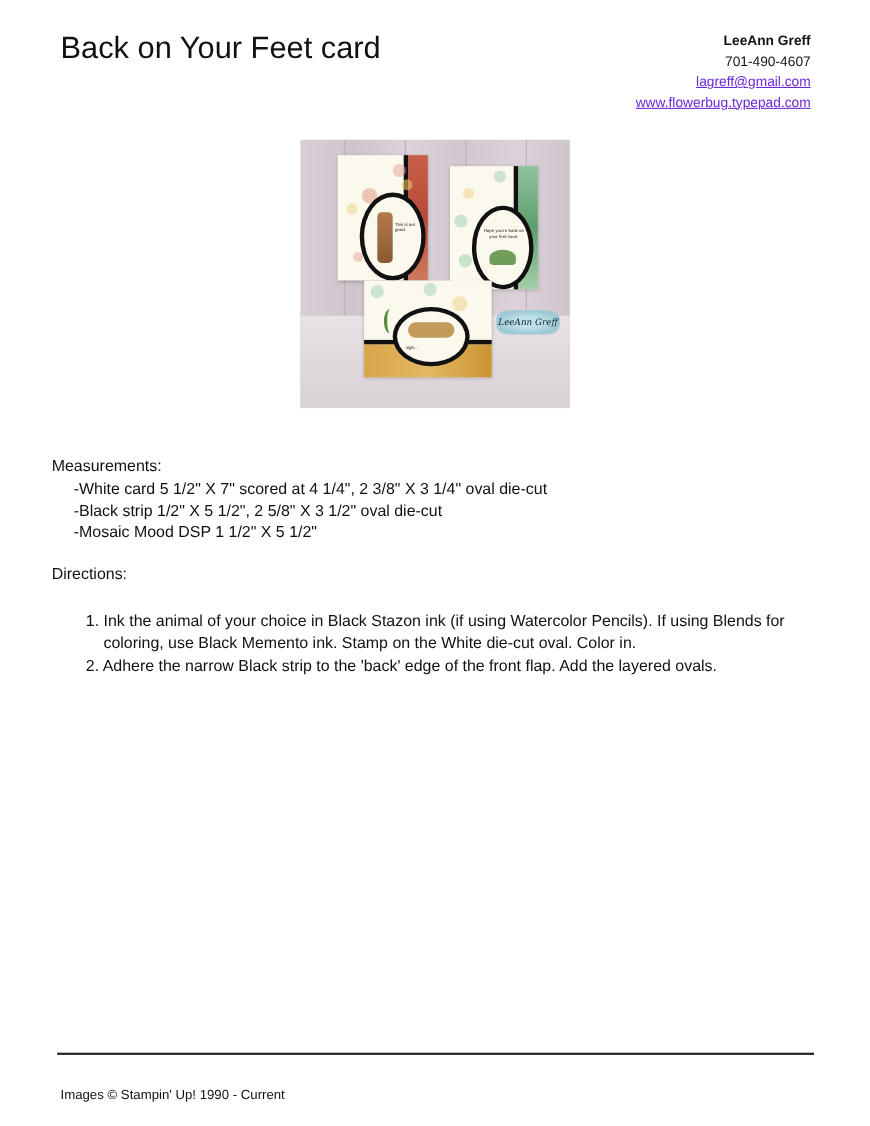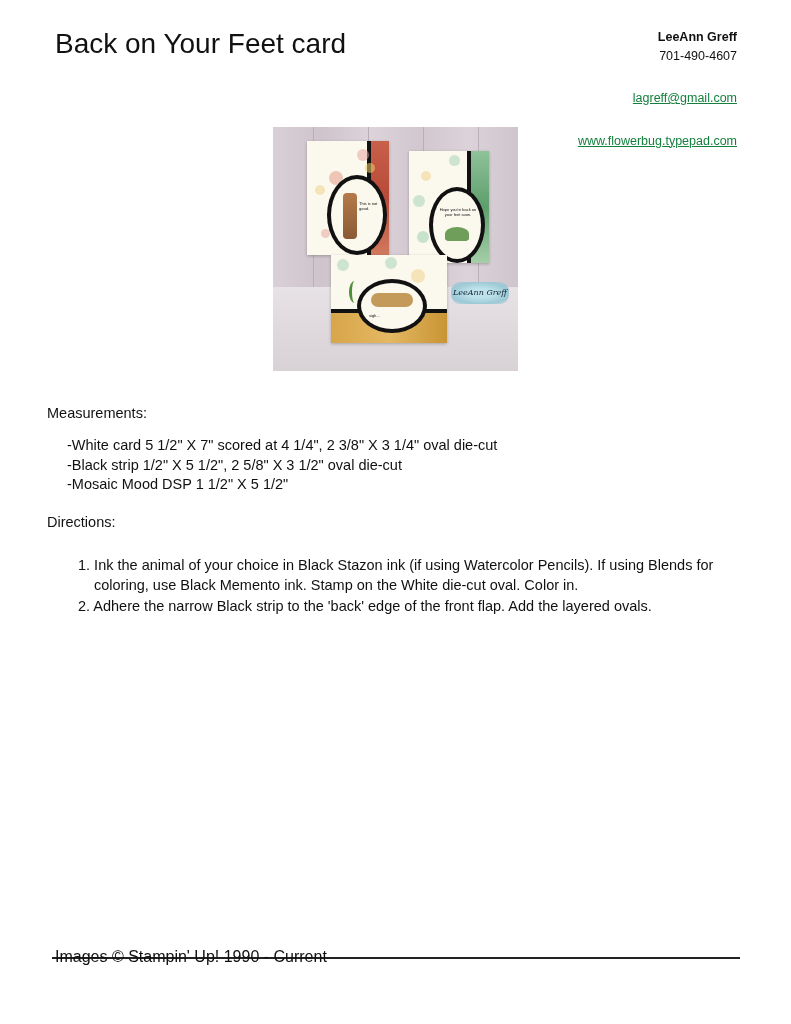--- a/index.html
+++ b/index.html
@@ -1,41 +1,41 @@
 <!DOCTYPE html>
 <html><head>
 <meta charset="utf-8">
 <style>
   html, body { margin:0; padding:0; background:#ffffff; }
   body { width:791px; height:1024px; position:relative; overflow:hidden;
          font-family:"Liberation Sans", sans-serif; color:#111; }
   .title { position:absolute; left:55px; top:28px; font-size:28px; color:#111; }
   .contact { position:absolute; right:54px; top:28px; text-align:right; font-size:12.5px; line-height:18.5px; }
   .contact .name { font-weight:bold; }
-  .contact a { color:#15803d; text-decoration:underline; display:block;margin-top:24px; }
+  .contact a { color:#6d28d9; text-decoration:underline; display:block; }
   .photo { position:absolute; left:273px; top:127px; width:245px; height:244px; overflow:hidden;
            background:linear-gradient(90deg,#d9cfd6 0,#cfc4cc 20%,#ddd3da 40%,#d2c7cf 60%,#dcd2d9 80%,#cfc5cd 100%); }
   .plank { position:absolute; top:0; bottom:0; width:1px; background:#bcaeb8; }
   .floor { position:absolute; left:0; right:0; top:160px; bottom:0;
            background:linear-gradient(180deg,#e7e2e6,#d8d1d6); }
   .card { position:absolute; background:#fbf8ee; box-shadow:0 1px 3px rgba(0,0,0,.25); }
   .strip { position:absolute; background:#111; }
   .dsp { position:absolute; }
   .oval-b { position:absolute; border-radius:50%; background:#111; }
   .oval-w { position:absolute; border-radius:50%; background:#fbf8ee; }
   .dot { position:absolute; border-radius:50%; opacity:.55; }
   .logo { position:absolute; left:178px; top:155px; width:58px; height:22px; border-radius:9px;
           background:radial-gradient(ellipse at center,#bfe2ea 30%,#9cc9d6 70%,rgba(150,190,205,.3) 100%);
           font-family:"DejaVu Serif", serif; font-style:italic; font-size:8px; color:#123; text-align:center; line-height:22px; }
   .section-label { position:absolute; left:47px; font-size:14.5px; }
   .meas { position:absolute; left:67px; top:436px; font-size:14.5px; line-height:19.5px; }
   .dirs { position:absolute; left:66px; top:555px; width:680px; font-size:14.5px; line-height:20.3px; margin:0; padding:0; list-style:none; }
   .dirs li { padding-left:16px; text-indent:-16px;margin-left:12px; }
   .rule { position:absolute; left:52px; top:957px; width:688px; height:2px; background:#222; }
-  .footer { position:absolute; left:55px; top:948px; font-size:16px; }
+  .footer { position:absolute; left:55px; top:988px; font-size:12px; }
 </style>
 </head>
 <body>
 
 <div class="title">Back on Your Feet card</div>
 
 <div class="contact">
   <div class="name">LeeAnn  Greff</div>
   <div>701-490-4607</div>
   <a>lagreff@gmail.com</a>
@@ -88,21 +88,21 @@
     <div class="oval-b" style="left:26px;top:24px;width:70px;height:54px;"></div>
     <div class="oval-w" style="left:30px;top:28px;width:62px;height:46px;">
       <div style="position:absolute;left:10px;top:10px;width:42px;height:14px;background:#c49a5a;border-radius:8px;"></div>
       <div style="position:absolute;left:8px;top:30px;font-size:4px;">sigh...</div>
     </div>
   </div>
 
   <div class="logo">LeeAnn Greff</div>
 </div>
 
-<div class="section-label" style="top:405px;">Measurements:</div>
+<div class="section-label" style="top:416px;">Measurements:</div>
 <div class="meas">
   <div>-White card 5 1/2" X 7" scored at 4 1/4", 2 3/8" X 3 1/4" oval die-cut</div>
   <div>-Black strip 1/2" X 5 1/2", 2 5/8" X 3 1/2" oval die-cut</div>
   <div>-Mosaic Mood DSP 1 1/2" X 5 1/2"</div>
 </div>
 
 <div class="section-label" style="top:514px;">Directions:</div>
 <ol class="dirs">
   <li>1. Ink the animal of your choice in Black Stazon ink (if using Watercolor Pencils).  If using Blends for coloring, use Black Memento ink.  Stamp on the White die-cut oval.  Color in.</li>
   <li>2. Adhere the narrow Black strip to the 'back' edge of the front flap.  Add the layered ovals.</li>

